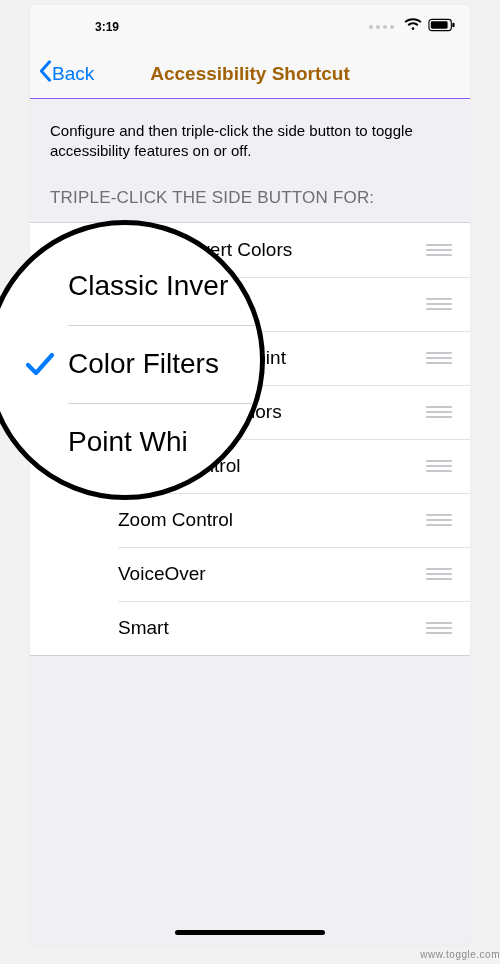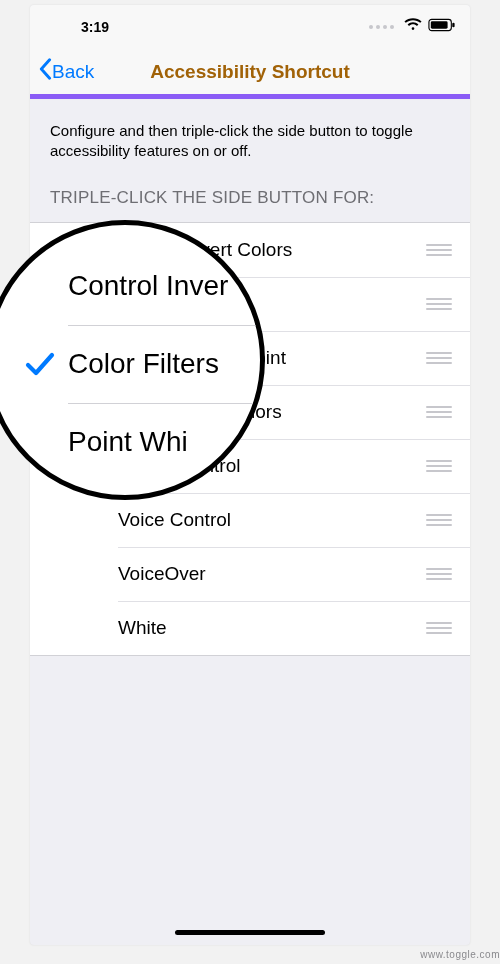--- a/index.html
+++ b/index.html
@@ -26,43 +26,43 @@
       height: 44px;
       background: #f8f8f8;
       display: flex;
       align-items: center;
       justify-content: space-between;
       padding: 0 14px;
       position: relative;
     }
     .status-time {
       font-weight: 600;
-      font-size: 14px;
-      margin-left: 37px;
+      font-size: 12px;
+      margin-left: 51px;
     }
     .status-right {
       display: flex;
       align-items: center;
       gap: 6px;
     }
     .dots {
       display: flex;
       gap: 3px;
       margin-right: 4px;
     }
     .dot {
       width: 4px; height: 4px; border-radius: 50%;
       background: #c7c7cc;
     }
     .wifi-icon svg { width: 18px; height: 14px; }
     .battery-icon svg { width: 28px; height: 14px; }
     .nav-bar {
       height: 50px;
       background: #f8f8f8;
-      border-bottom: 5px solid #8b5cf6;
+      border-bottom: 1px solid #8b5cf6;
       display: flex;
       align-items: center;
       position: relative;
     }
     .back-btn {
       display: flex;
       align-items: center;
       color: #007aff;
       padding-left: 8px;
       font-size: 19px;
@@ -282,56 +282,56 @@
         <span class="row-check"></span>
         <span class="row-label">Switch Control</span>
         <span class="row-drag">
             <span class="drag-line"></span>
             <span class="drag-line"></span>
             <span class="drag-line"></span>
           </span>
       </div>
       <div class="list-row">
         <span class="row-check"></span>
-        <span class="row-label">Voice Control</span>
+        <span class="row-label">Zoom Control</span>
         <span class="row-drag">
             <span class="drag-line"></span>
             <span class="drag-line"></span>
             <span class="drag-line"></span>
           </span>
       </div>
       <div class="list-row">
         <span class="row-check"></span>
         <span class="row-label">VoiceOver</span>
         <span class="row-drag">
             <span class="drag-line"></span>
             <span class="drag-line"></span>
             <span class="drag-line"></span>
           </span>
       </div>
       <div class="list-row">
         <span class="row-check"></span>
-        <span class="row-label">White</span>
+        <span class="row-label">Smart</span>
         <span class="row-drag">
             <span class="drag-line"></span>
             <span class="drag-line"></span>
             <span class="drag-line"></span>
           </span>
       </div>
     </div>
   </div>
 
   <div class="home-indicator"></div>
 </div>
 
 <div class="magnifier">
   <div class="mag-inner">
     <div class="mag-row">
       <span class="mag-check"></span>
-      <span class="mag-label">Control Inver</span>
+      <span class="mag-label">Classic Inver</span>
     </div>
     <div class="mag-row">
       <span class="mag-check">
         <svg viewBox="0 0 32 32">
             <path d="M4 17 L12 25 L28 7" stroke="#007aff" stroke-width="4.2" fill="none" stroke-linecap="round" stroke-linejoin="round"></path>
           </svg>
       </span>
       <span class="mag-label">Color Filters</span>
     </div>
     <div class="mag-row">

